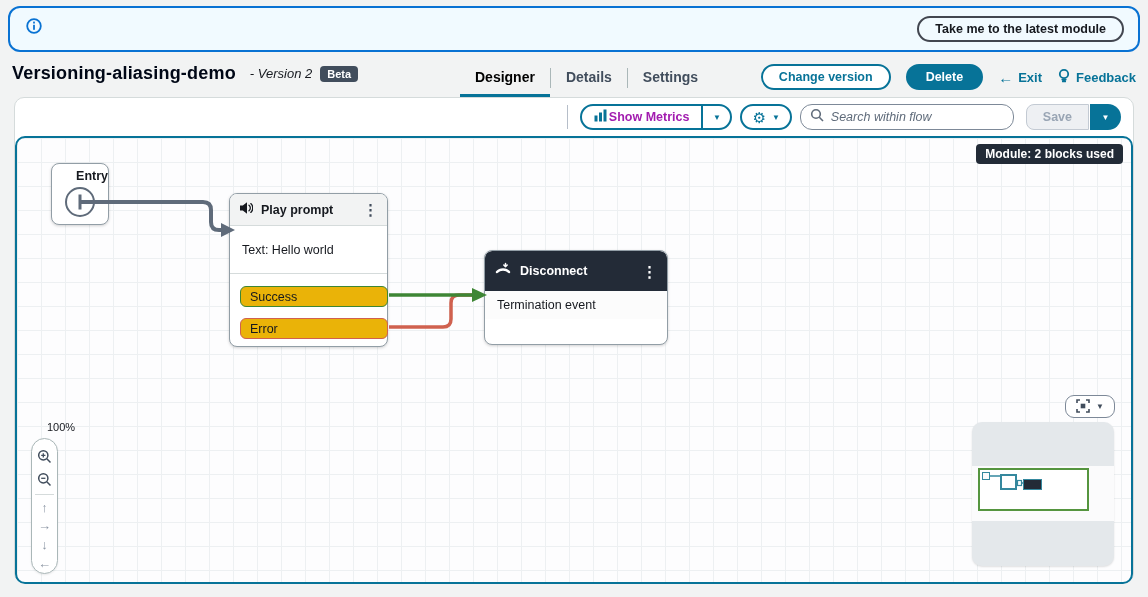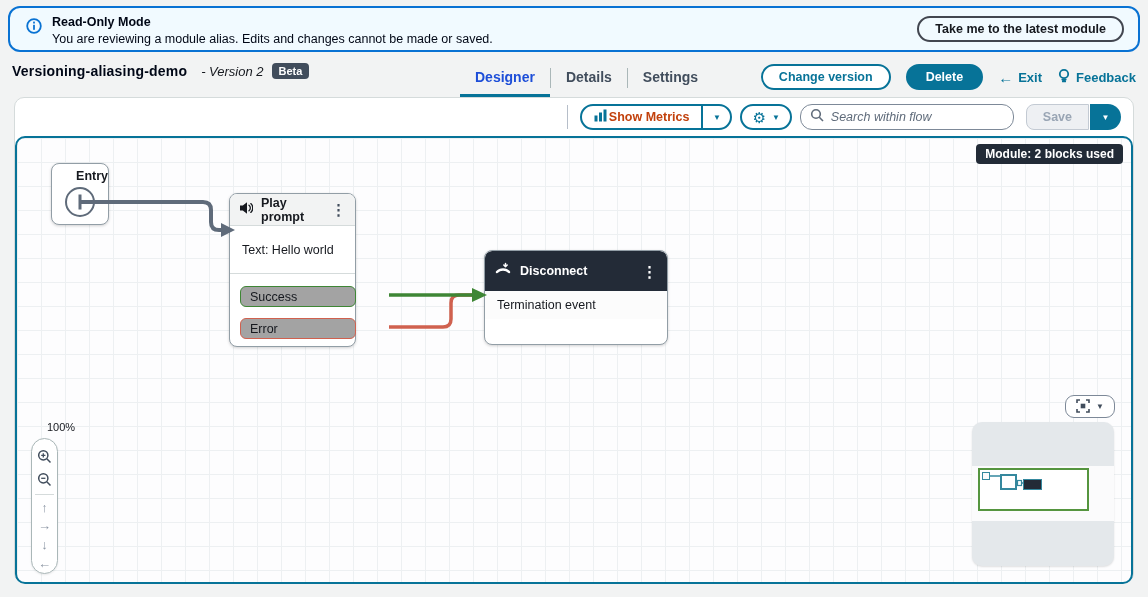--- a/index.html
+++ b/index.html
@@ -13,48 +13,48 @@
   .banner .info-ic { margin:3px 10px 0 2px; flex:none; }
   .banner-text .b-title { font-size:12.5px; font-weight:bold; color:#000716; }
   .banner-text .b-msg { font-size:12.5px; color:#000716; margin-top:3px; }
   .banner-btn { margin-left:auto; align-self:center; background:transparent;
     border:2px solid #424650; border-radius:999px; padding:4px 16px;
     font-family:inherit; font-size:12.5px; font-weight:bold; color:#16191f; cursor:pointer; }
 
   
   .hdr { position:absolute; left:12px; top:58px; width:1124px; height:39px; }
   .hdr-left { position:absolute; left:0; top:5px; display:flex; align-items:center; }
-  .page-title { font-size:14px; font-weight:bold; color:#000716; letter-spacing:.2px; }
+  .page-title { font-size:18px; font-weight:bold; color:#000716; letter-spacing:.2px; }
   .page-version { font-size:13px; font-style:italic; color:#16191f; margin-left:14px; }
   .beta-badge { background:#414d5c; color:#fff; font-size:11px; font-weight:bold;
     border-radius:4px; padding:2px 7px; margin-left:8px; }
   .tabs { position:absolute; left:448px; top:0; height:39px; display:flex; align-items:flex-end; }
   .tab { font-size:14px; font-weight:bold; color:#414d5c; padding:8px 15px 9px;
     border-bottom:3px solid transparent; cursor:pointer; }
-  .tab.active { color:#1d4ed8; border-bottom-color:#077398; }
+  .tab.active { color:#000000; border-bottom-color:#077398; }
   .tab-sep { width:1px; height:20px; background:#aab7b8; margin-bottom:9px; }
   .hdr-actions { position:absolute; right:0; top:6px; display:flex; align-items:center; gap:15px; }
   .btn-outline { background:#fff; border:2px solid #077398; color:#077398; font-weight:bold;
     font-size:12.5px; border-radius:999px; padding:4px 16px; font-family:inherit; cursor:pointer; }
   .btn-filled { background:#077398; border:2px solid #077398; color:#fff; font-weight:bold;
     font-size:12.5px; border-radius:999px; padding:4px 18px; font-family:inherit; cursor:pointer; }
   .link-btn { display:flex; align-items:center; gap:5px; color:#077398; font-weight:bold;
     font-size:13px; background:none; border:none; font-family:inherit; cursor:pointer; }
   .link-arrow { font-size:15px; line-height:1; }
 
   
   .panel { position:absolute; left:14px; top:97px; width:1120px; height:486px;
     background:#fff; border:1px solid #d5dbdb; border-radius:10px; }
   .toolbar { position:absolute; top:0; left:0; right:0; height:38px; display:flex;
     align-items:center; justify-content:flex-end; padding-right:12px; gap:8px; }
   .tb-sep { width:1px; height:24px; background:#b6bec9; margin-right:4px; }
   .split-btn { display:flex; align-items:stretch; height:26px; border:2px solid #077398;
     border-radius:999px; background:#fff; overflow:hidden; cursor:pointer; }
   .split-main { display:flex; align-items:center; gap:2px; padding:0 12px;
-    font-size:12.5px; font-weight:bold; color:#c2410c; }
+    font-size:12.5px; font-weight:bold; color:#a21caf; }
   .split-div { width:2px; background:#077398; }
   .split-caret { width:27px; display:flex; align-items:center; justify-content:center;
     color:#077398; font-size:8px; }
   .gear-pill { display:flex; align-items:center; gap:6px; height:26px; padding:0 10px;
     border:2px solid #077398; border-radius:999px; background:#fff; color:#077398; cursor:pointer; }
   .gear-glyph { font-size:15px; line-height:1; }
   .gear-pill .sm-caret { font-size:8px; }
   .search-box { width:214px; height:26px; border:1px solid #7d8998; border-radius:12px;
     background:#fff; display:flex; align-items:center; gap:7px; padding:0 9px; }
   .search-box input { border:none; outline:none; width:100%; background:transparent;
@@ -80,30 +80,30 @@
 
   .block { position:absolute; background:#fff; border:1px solid #929ea6; border-radius:8px;
     box-shadow:0 1px 3px rgba(0,0,0,.18); z-index:2; }
   .entry-block { left:34px; top:25px; width:58px; height:62px; text-align:right; }
   .entry-title { font-size:12.5px; font-weight:bold; margin-top:5px; }
   .entry-circle { width:30px; height:30px; border:2.5px solid #5f6b7a; border-radius:50%;
     margin:4px auto 0; position:relative; }
   .entry-circle .tick { position:absolute; left:50%; top:50%; width:3px; height:15px;
     background:#5f6b7a; transform:translate(-50%,-50%); }
 
-  .pp-block { left:212px; top:55px; width:127px; height:154px; }
+  .pp-block { left:212px; top:55px; width:159px; height:154px; }
   .blk-header { height:32px; display:flex; align-items:center; gap:8px; padding:0 9px;
     background:#f2f3f3; border-bottom:1px solid #d5dbdb; border-radius:7px 7px 0 0; }
   .blk-title { font-size:12.5px; font-weight:bold; color:#16191f; }
   .kebab { margin-left:auto; font-size:15px; font-weight:bold; color:#414d5c;
     line-height:1; cursor:pointer; }
   .pp-body { height:48px; border-bottom:1px solid #d5dbdb; display:flex; align-items:center;
     padding:0 12px; font-size:12.5px; }
   .chip { display:flex; align-items:center; height:21px; margin:12px -1px 0 10px;
-    border:1.5px solid; border-radius:6px; background:#a3a3a3; padding-left:9px;
+    border:1.5px solid; border-radius:6px; background:#eab308; padding-left:9px;
     font-size:12.5px; color:#16191f; cursor:pointer; }
   .chip + .chip { margin-top:11px; }
   .chip.success { border-color:#3e8635; }
   .chip.error { border-color:#d0614f; }
 
   .dc-block { left:467px; top:112px; width:184px; height:95px; overflow:hidden; }
   .dc-header { height:40px; display:flex; align-items:center; gap:9px; padding:0 10px;
     background:#232b37; border-radius:7px 7px 0 0; }
   .dc-header .blk-title { color:#fff; }
   .dc-header .kebab { color:#fff; }
@@ -145,24 +145,20 @@
 <body>
 
 <div class="banner">
   <span class="info-ic">
     <svg width="16" height="16" viewBox="0 0 16 16">
       <circle cx="8" cy="8" r="6.8" fill="none" stroke="#0972d3" stroke-width="1.8"></circle>
       <rect x="7.1" y="6.8" width="1.8" height="5" fill="#0972d3"></rect>
       <rect x="7.1" y="3.6" width="1.8" height="1.9" fill="#0972d3"></rect>
     </svg>
   </span>
-  <div class="banner-text">
-    <div class="b-title">Read-Only Mode</div>
-    <div class="b-msg">You are reviewing a module alias. Edits and changes cannot be made or saved.</div>
-  </div>
   <button class="banner-btn">Take me to the latest module</button>
 </div>
 
 <div class="hdr">
   <div class="hdr-left">
     <span class="page-title">Versioning-aliasing-demo</span>
     <span class="page-version">- Version 2</span>
     <span class="beta-badge">Beta</span>
   </div>
   <div class="tabs">

